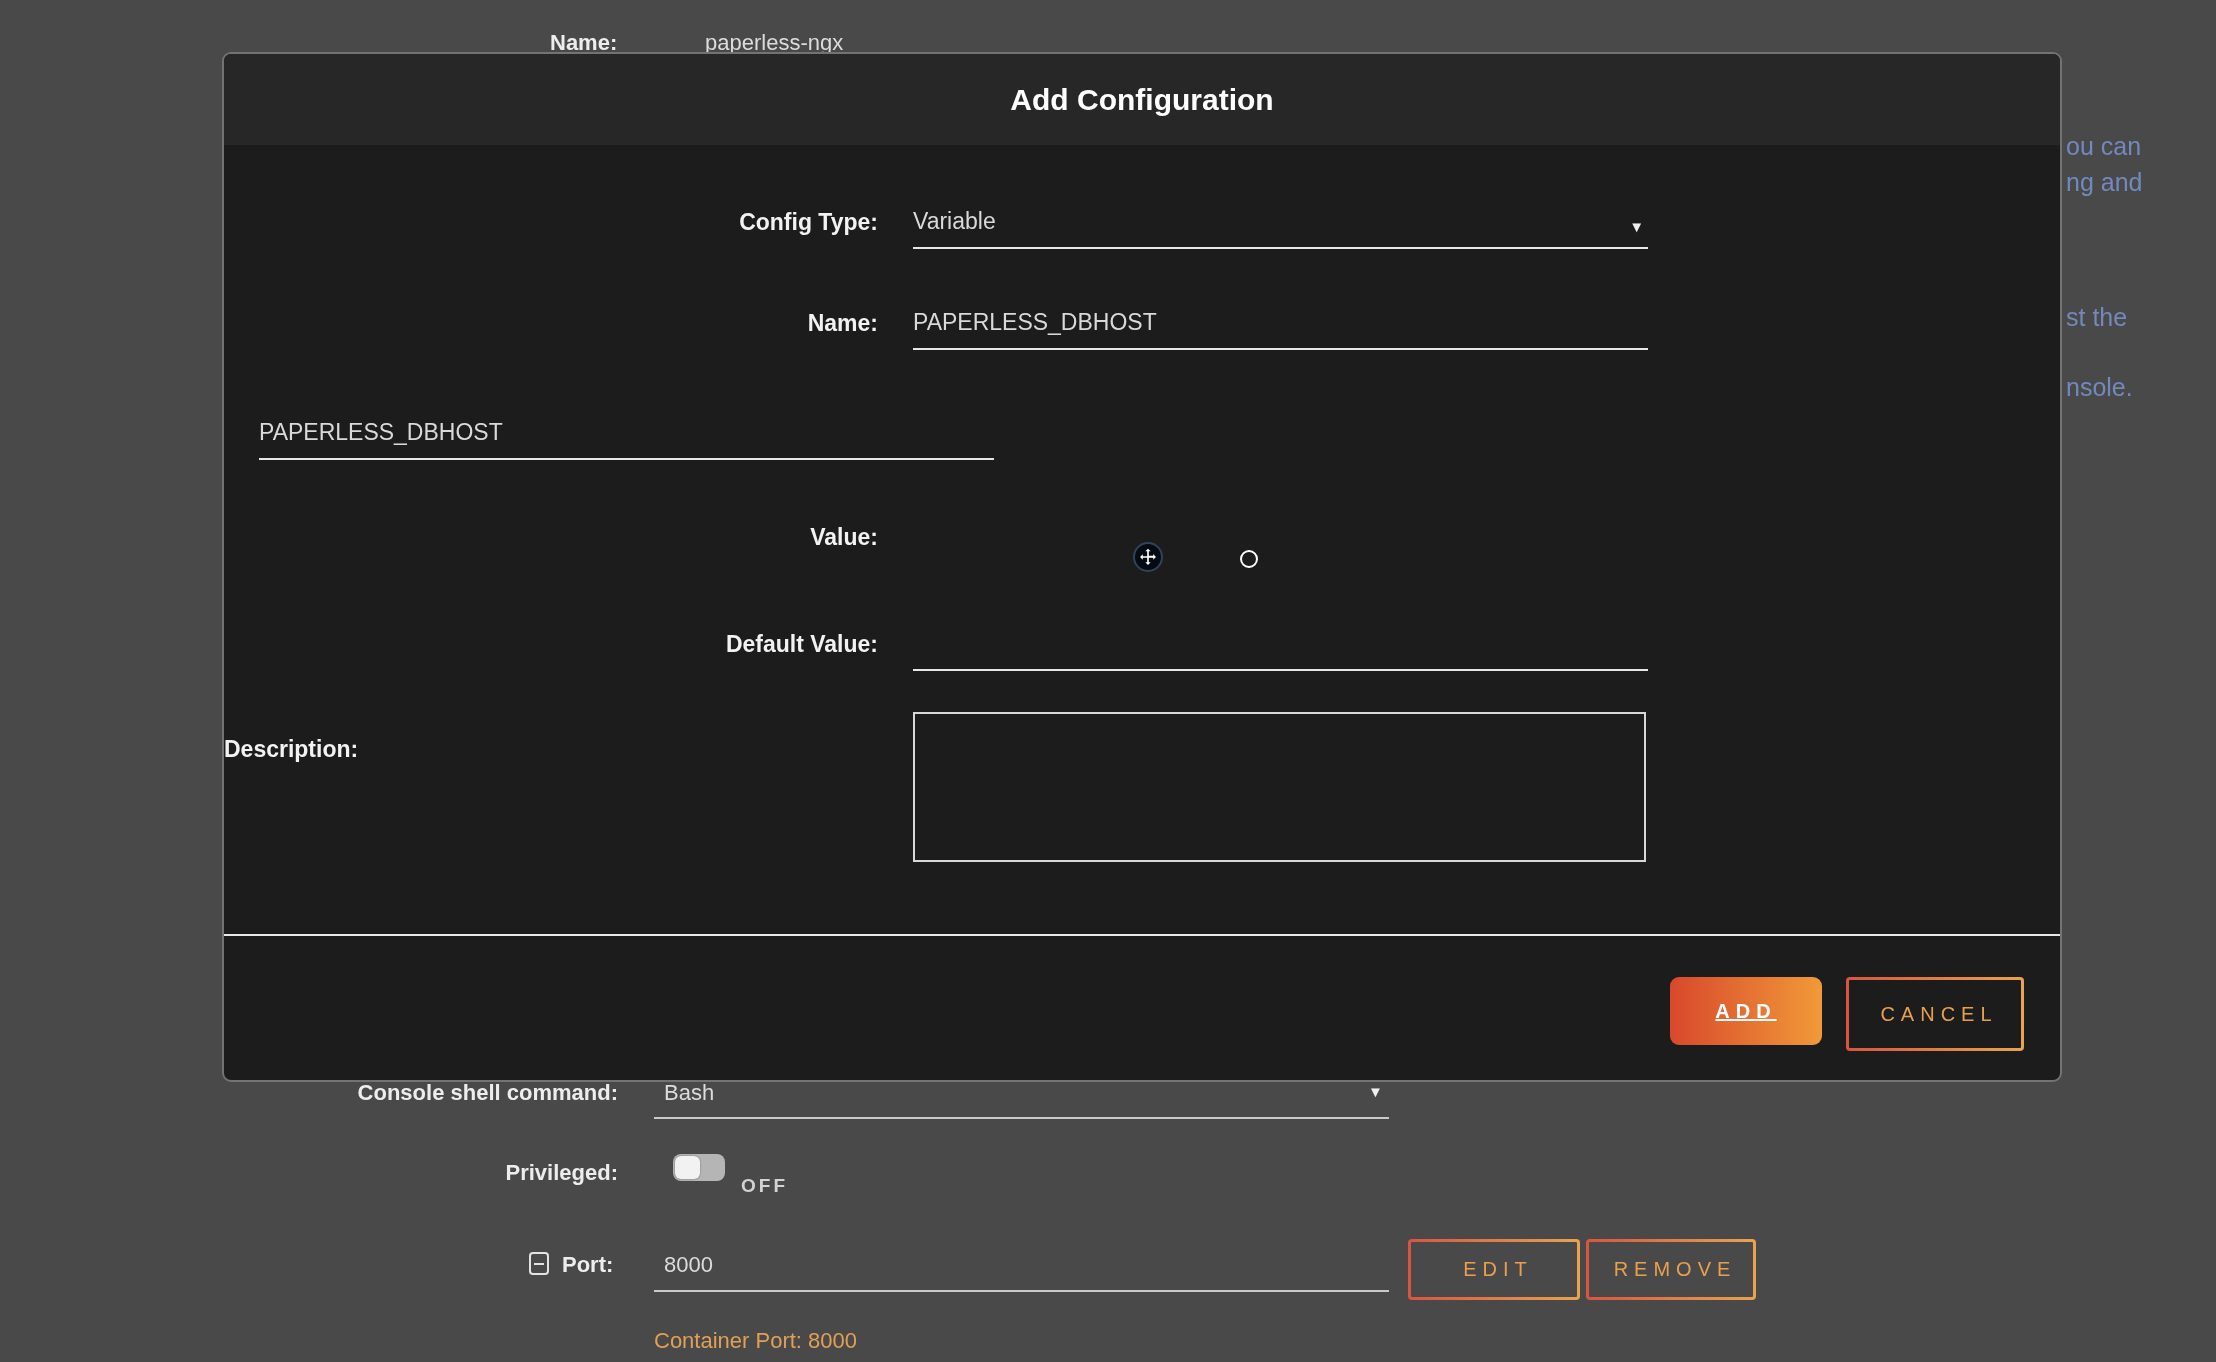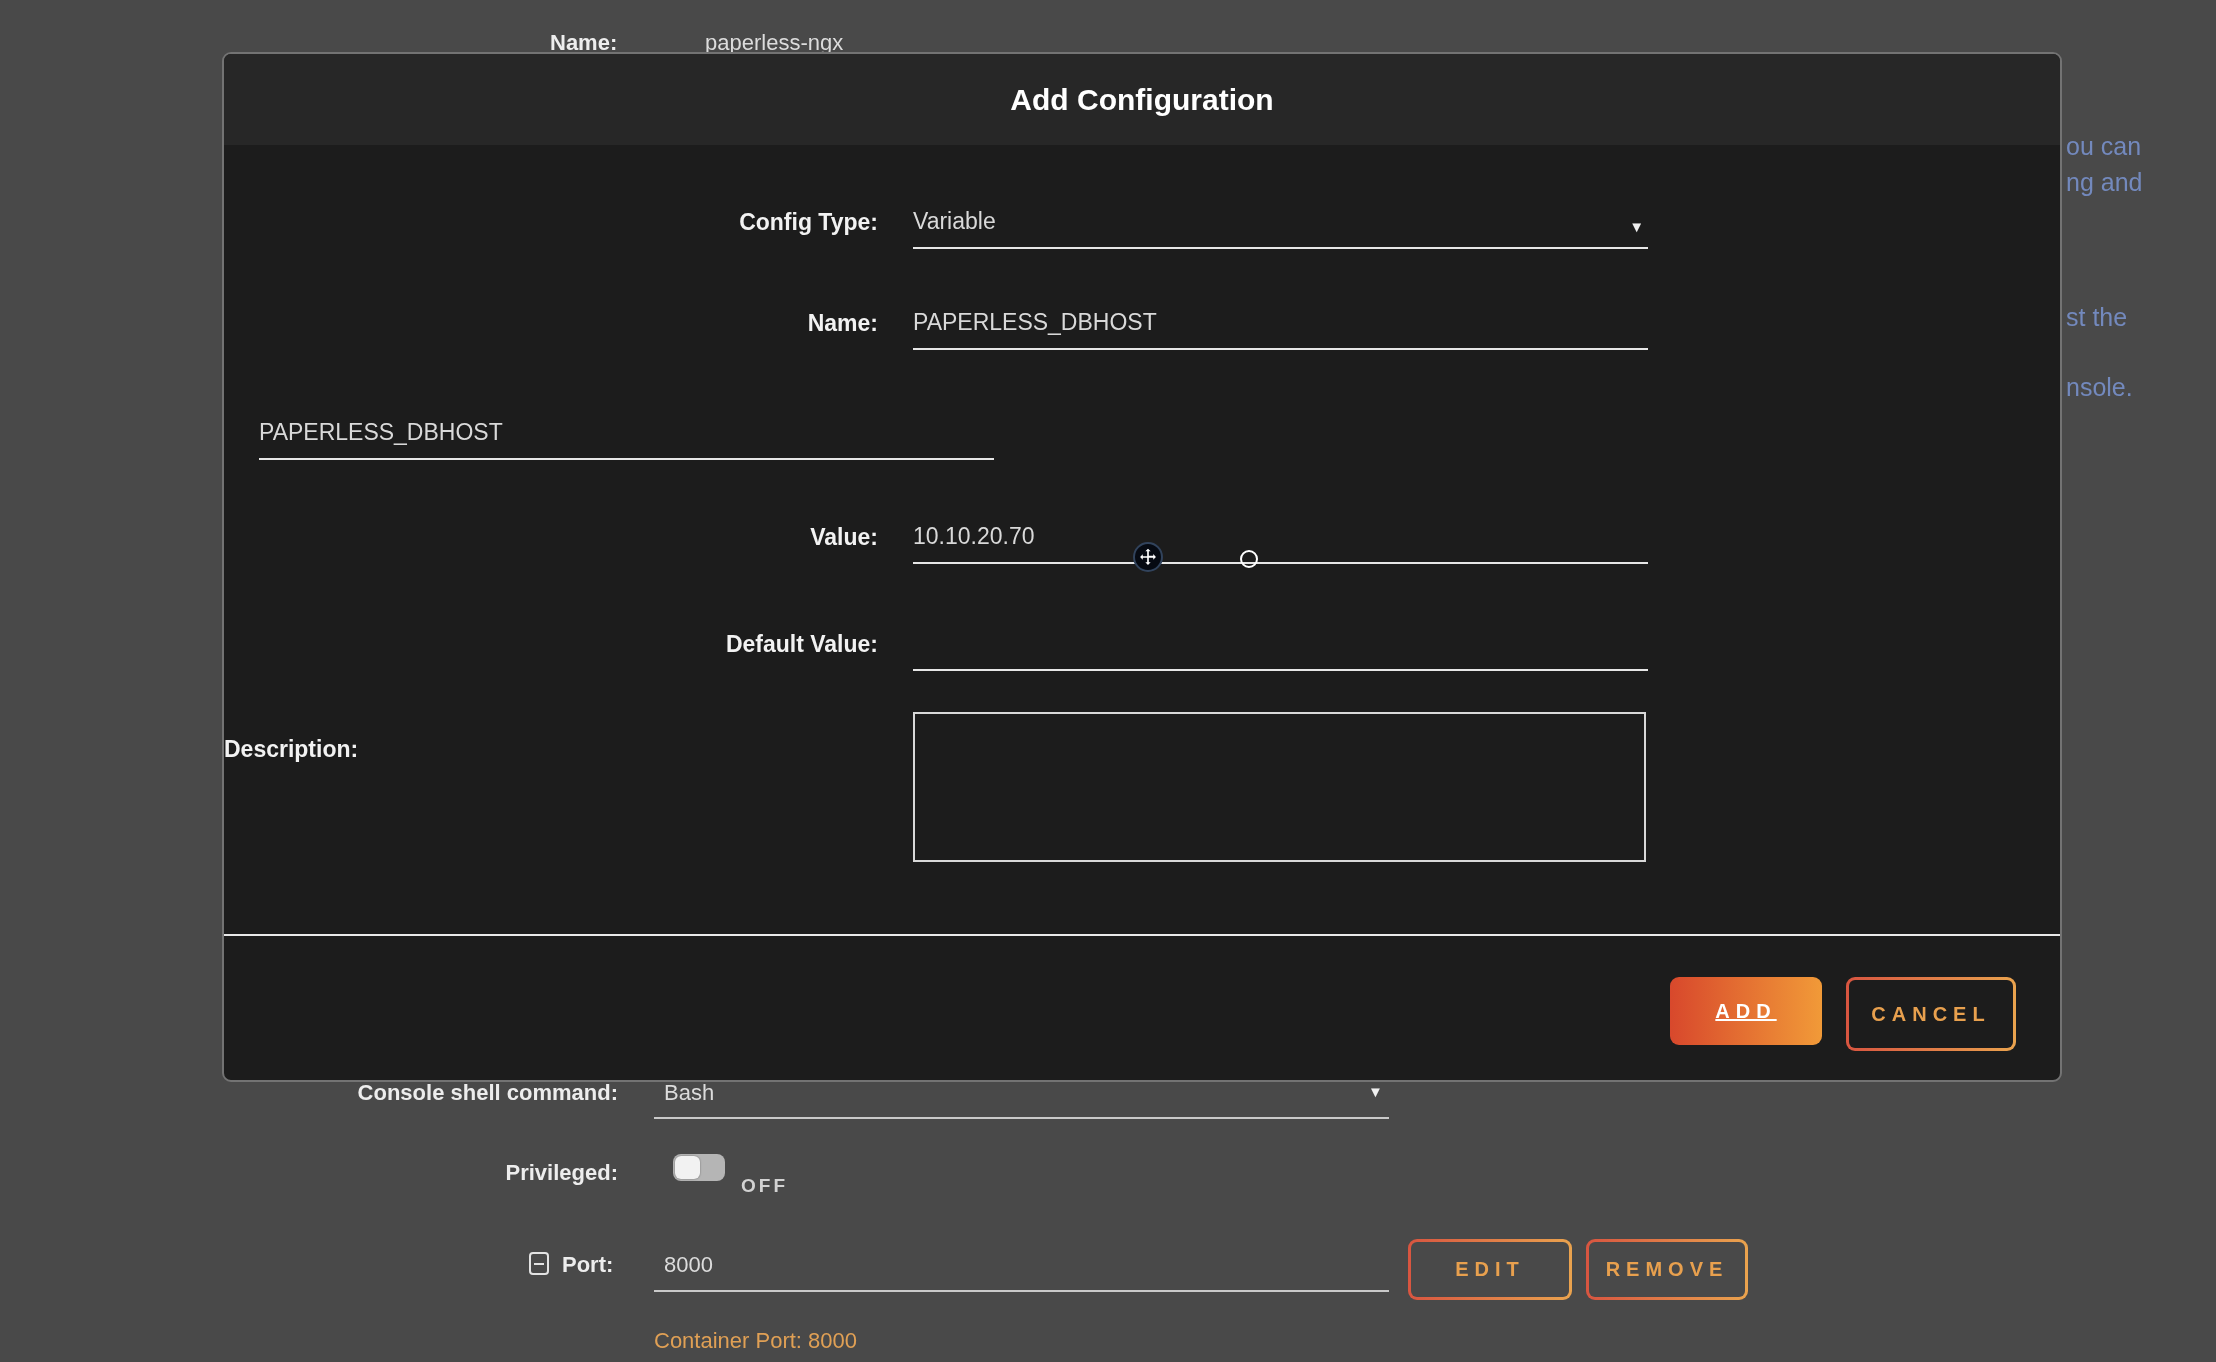--- a/index.html
+++ b/index.html
@@ -30,23 +30,24 @@
     position:absolute; width:16px; height:19px; border:2px solid #e3e3e3;
     border-radius:4px;
   }
   .minus-square::after {
     content:""; position:absolute; left:3px; right:3px; top:50%;
     height:2px; margin-top:-1px; background:#e3e3e3;
   }
 
   .ghost-btn {
     position:absolute; display:flex; align-items:center; justify-content:center;
-    border:3px solid transparent; border-radius:9px;
-    color:#e8a04e; font-weight:bold; font-size:20px; letter-spacing:6px;
+    border:3px solid transparent; border-radius:4px;
+    color:#e8a04e; font-weight:normal; font-size:20px; letter-spacing:6px;
     cursor:pointer;
+    padding-left:8px;
   }
   .ghost-btn.on-page {
     background: linear-gradient(#494949,#494949) padding-box,
                 linear-gradient(90deg,#d85540,#eaa34e) border-box;
   }
   .ghost-btn.on-modal {
     background: linear-gradient(#1c1c1c,#1c1c1c) padding-box,
                 linear-gradient(90deg,#d85540,#eaa34e) border-box;
   }
   .orange-note { color:#e0a055; font-size:22px; }
@@ -161,21 +162,20 @@
       <div class="m-label">Name:</div>
       <div class="m-field">PAPERLESS_DBHOST</div>
     </div>
 
     <div class="m-row" style="top:347px; height:59px;">
       <div class="m-field">PAPERLESS_DBHOST</div>
     </div>
 
     <div class="m-row" style="top:451px; height:59px;">
       <div class="m-label">Value:</div>
-      <div class="m-field">10.10.20.70</div>
     </div>
 
     <div class="m-row" style="top:558px; height:59px;">
       <div class="m-label">Default Value:</div>
       <div class="m-field"></div>
     </div>
 
     <div class="desc-row">
       <div class="desc-label">Description:</div>
       <div class="desc-box"></div>

